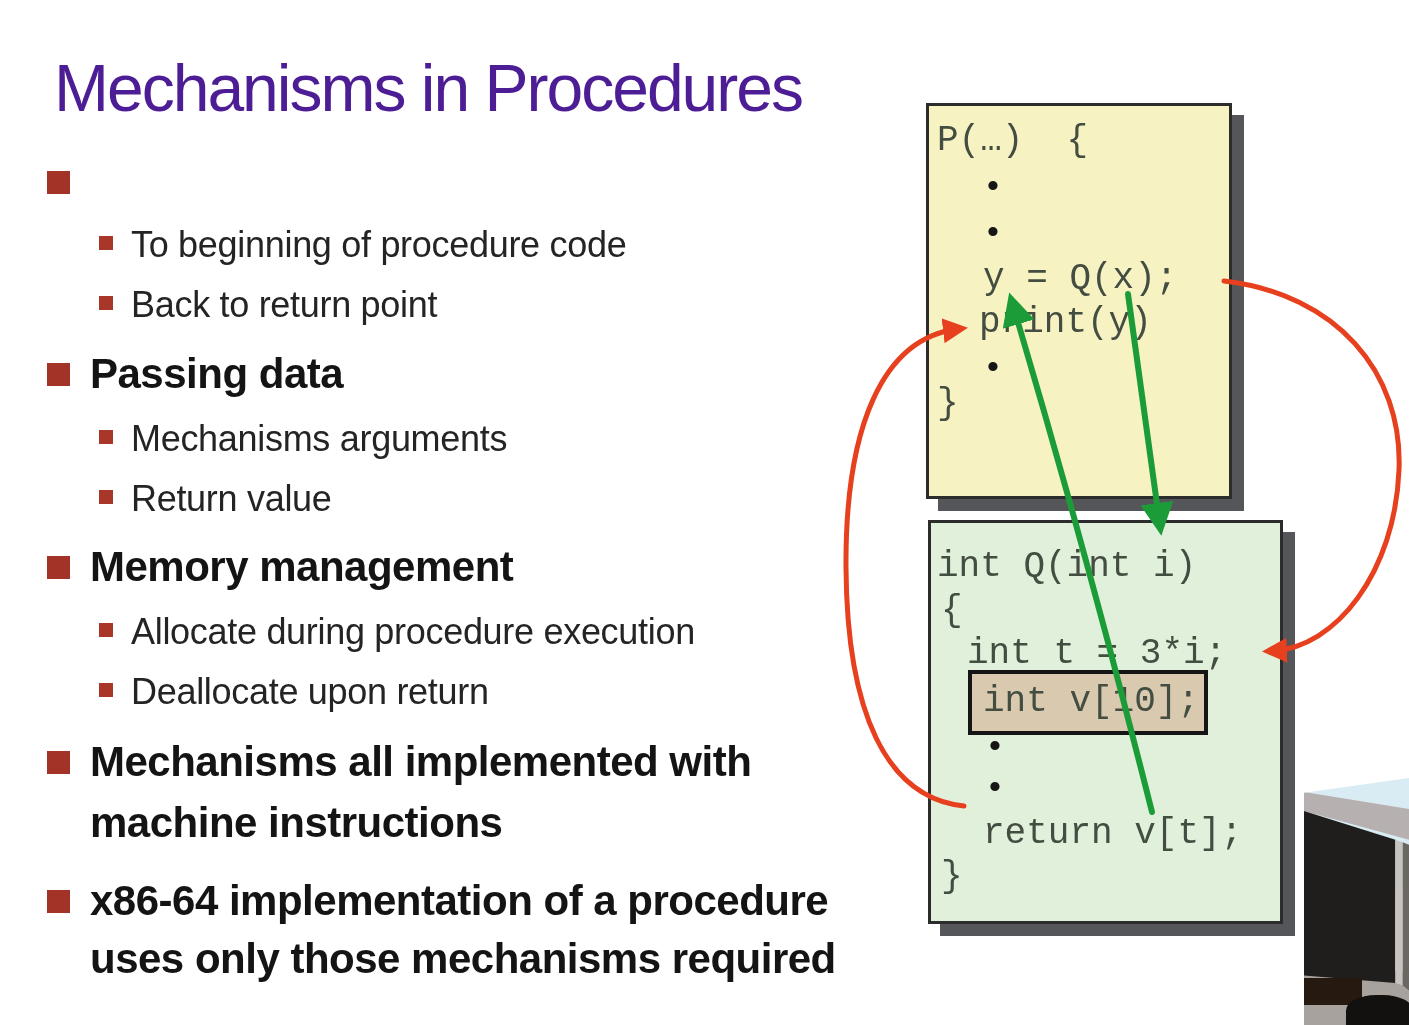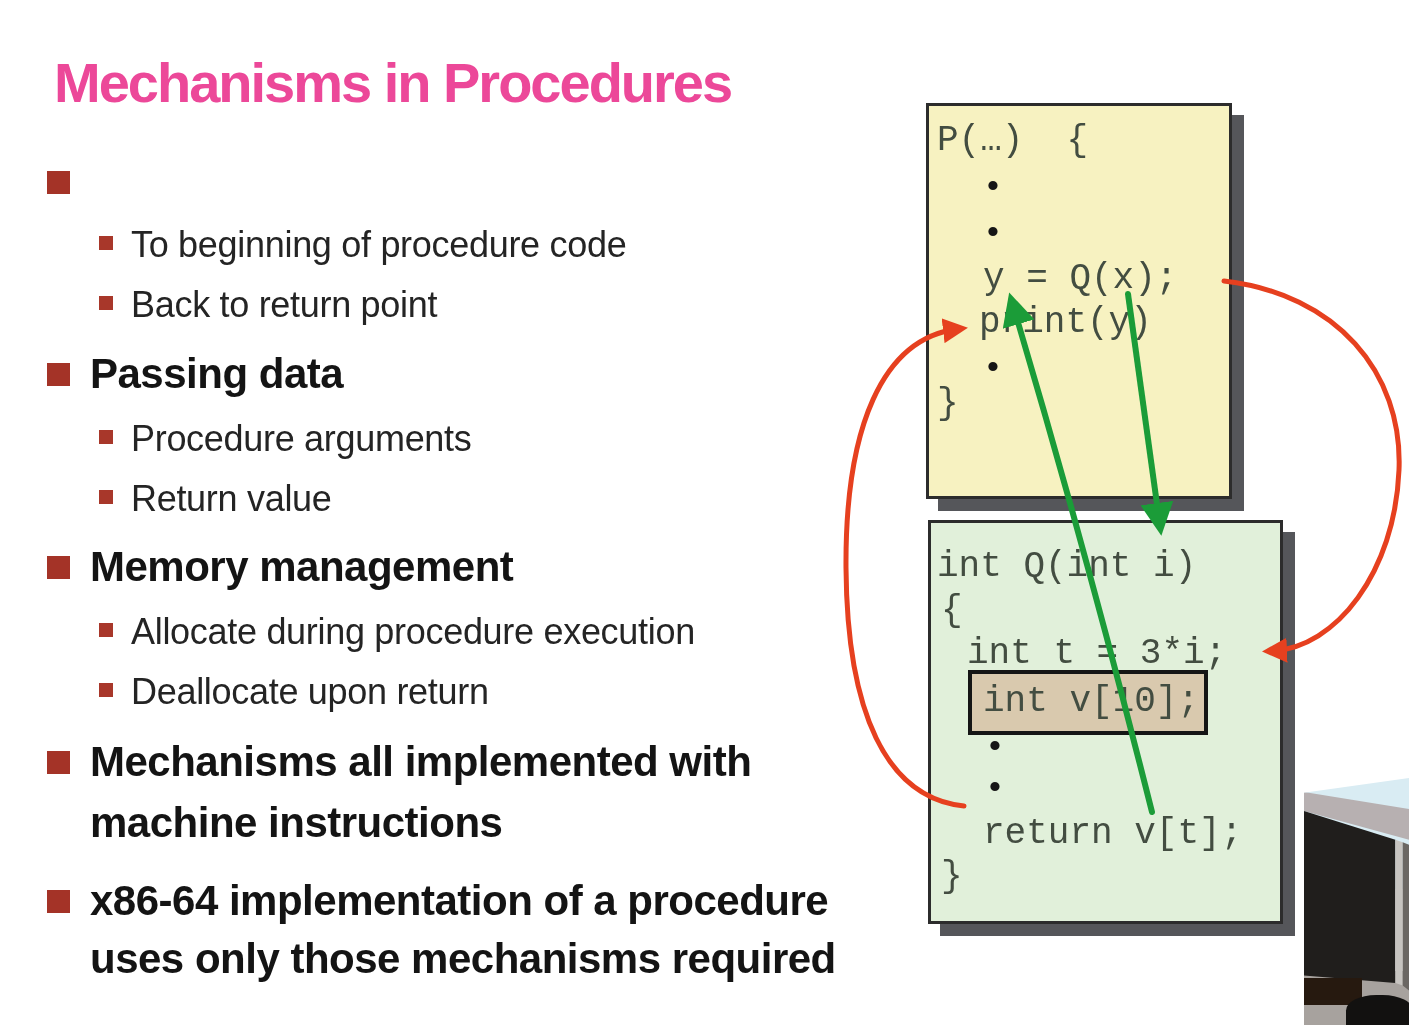--- a/index.html
+++ b/index.html
@@ -1,21 +1,21 @@
 <!DOCTYPE html>
 <html><head>
 <meta charset="utf-8">
 <style>
   html,body{margin:0;padding:0;background:#ffffff;}
   #stage{position:relative;width:1409px;height:1025px;background:#ffffff;overflow:hidden;
          font-family:"Liberation Sans", sans-serif;}
 
   
-  .title{position:absolute;left:54px;top:50px;font-size:56px;font-weight:bold;
-         letter-spacing:-2px;color:#ec4899;white-space:nowrap;}
+  .title{position:absolute;left:54px;top:50px;font-size:66px;font-weight:normal;
+         letter-spacing:-2px;color:#4c1d95;white-space:nowrap;}
 
   
   .h1line{position:absolute;font-size:42px;font-weight:bold;letter-spacing:-0.5px;
           color:#141414;white-space:nowrap;}
   .sline{position:absolute;font-size:36px;color:#242424;letter-spacing:-0.3px;white-space:nowrap;text-align:center;}
   .sq1{position:absolute;width:23px;height:23px;background:#a43327;}
   .sq2{position:absolute;width:14px;height:14px;background:#a8372a;}
 
   
   .codebox{position:absolute;border:3px solid #2c2c2c;box-shadow:12px 12px 0 0 #55565a;}
@@ -60,21 +60,21 @@
   <div class="sq2" style="left:99px;top:236px"></div>
   <div class="sline" style="left:131px;top:224px">To beginning of procedure code</div>
 
   <div class="sq2" style="left:99px;top:296px"></div>
   <div class="sline" style="left:131px;top:284px">Back to return point</div>
 
   <div class="sq1" style="left:47px;top:363px"></div>
   <div class="h1line" style="left:90px;top:350px">Passing data</div>
 
   <div class="sq2" style="left:99px;top:430px"></div>
-  <div class="sline" style="left:131px;top:418px">Procedure arguments</div>
+  <div class="sline" style="left:131px;top:418px">Mechanisms arguments</div>
 
   <div class="sq2" style="left:99px;top:490px"></div>
   <div class="sline" style="left:131px;top:478px">Return value</div>
 
   <div class="sq1" style="left:47px;top:556px"></div>
   <div class="h1line" style="left:90px;top:543px">Memory management</div>
 
   <div class="sq2" style="left:99px;top:623px"></div>
   <div class="sline" style="left:131px;top:611px">Allocate during procedure execution</div>
 

